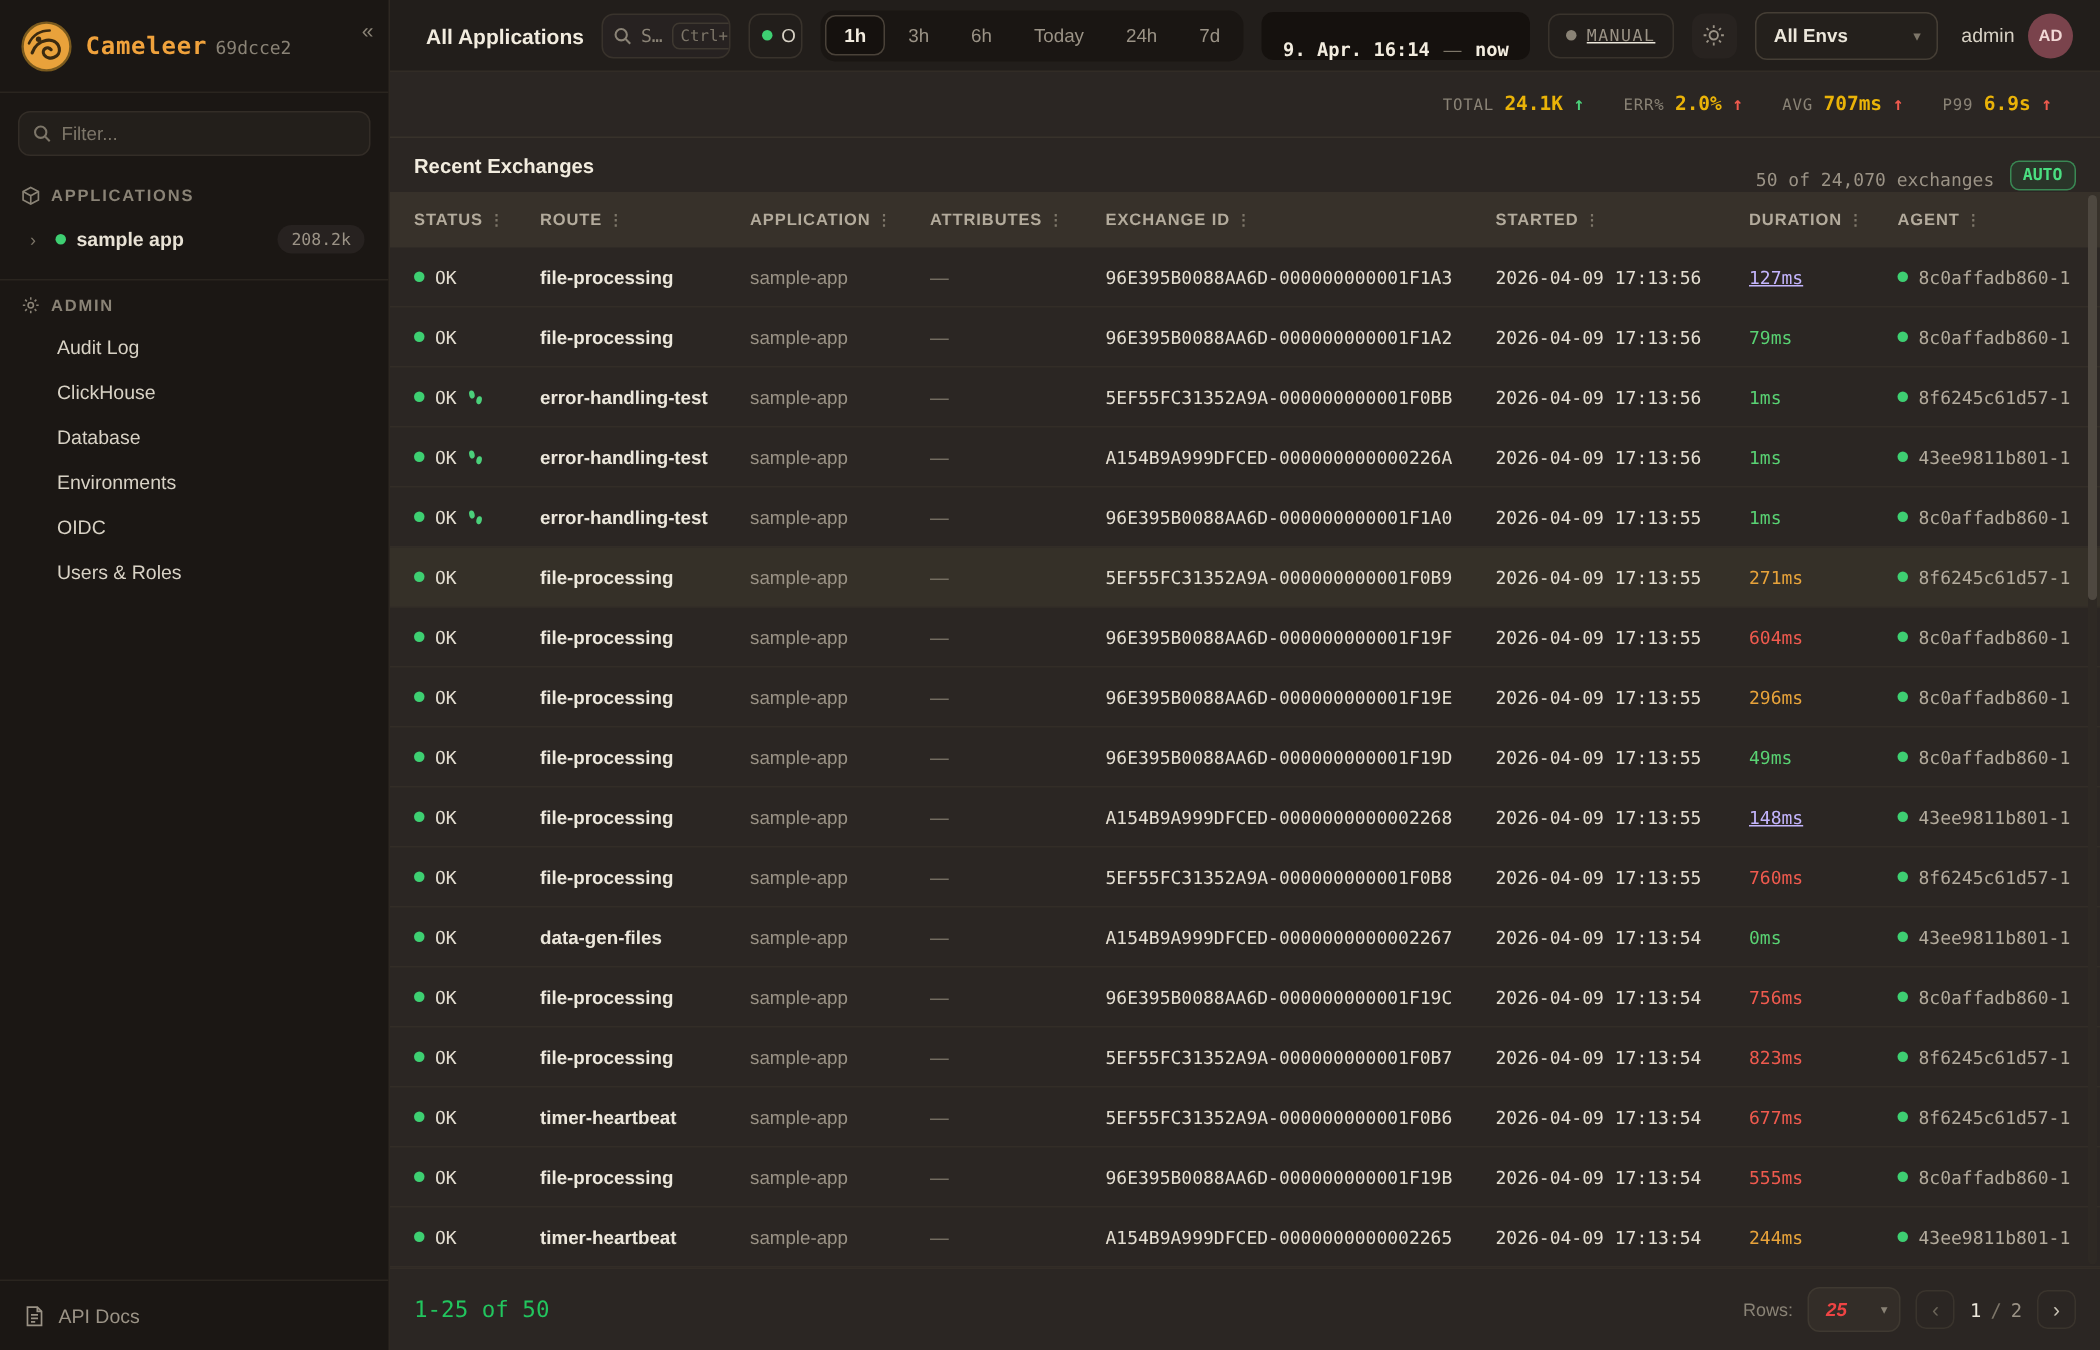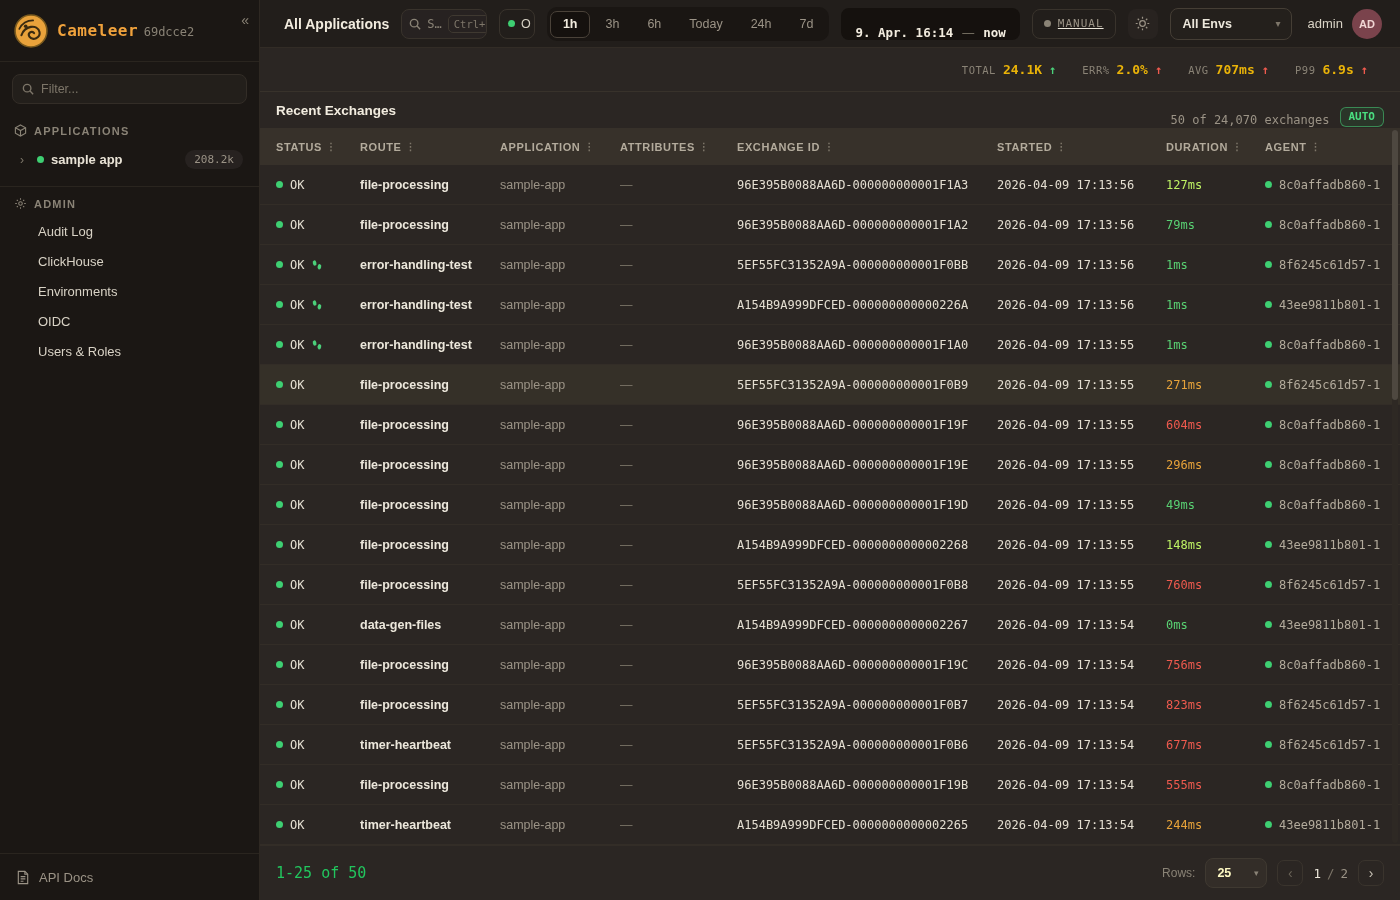--- a/index.html
+++ b/index.html
@@ -42,21 +42,21 @@
   
   .main { flex:1; display:flex; flex-direction:column; min-width:0; }
 
   
   .topbar { height:48px; background:#221e1b; border-bottom:1px solid #322c26; display:flex; align-items:center; padding:0 18px 0 24px; gap:12px; flex-shrink:0; }
   .scope-label { font-size:14px; font-weight:bold; color:#f2ecdf; white-space:nowrap; }
   .searchbox { width:118px; height:30px; background:#272221; border:1px solid #39332c; border-radius:8px; display:flex; align-items:center; padding:0 7px; gap:6px; color:#8a8376; overflow:hidden; cursor:text; }
   .searchbox .ph { font-family:"DejaVu Sans Mono", monospace; font-size:12px; color:#8a8376; white-space:nowrap; }
   .kbd { font-family:"DejaVu Sans Mono", monospace; font-size:10.5px; color:#7d7669; border:1px solid #3f3931; border-radius:5px; padding:2px 5px; white-space:nowrap; }
   .live-btn { height:30px; min-width:36px; border:1px solid #39332c; border-radius:8px; display:flex; align-items:center; gap:6px; padding:0 8px; cursor:pointer; color:#d8d2c5; font-size:12.5px; overflow:hidden; }
-  .time-group { background:#1a1613; border-radius:10px; padding:3px; display:flex; align-items:flex-end; gap:2px; height:34px; }
+  .time-group { background:#1a1613; border-radius:10px; padding:3px; display:flex; align-items:center; gap:2px; height:34px; }
   .time-btn { border:1px solid transparent; background:transparent; color:#9b9386; font-size:12.5px; padding:0 12px; height:27px; border-radius:7px; cursor:pointer; font-family:"Liberation Sans", sans-serif; }
   .time-btn.active { background:#15110e; border-color:#4a4239; color:#f2ecdf; font-weight:bold; }
   .date-pill { background:#15110e; border-radius:8px; height:32px; display:flex; align-items:flex-end; gap:9px; padding:0 14px; white-space:nowrap; cursor:pointer; }
   .date-pill .d { font-family:"DejaVu Sans Mono", monospace; font-size:12.5px; font-weight:bold; color:#f2ecdf; }
   .date-pill .sep { color:#7d7669; font-size:12px; }
   .manual-btn { height:30px; border:1px solid #39332c; border-radius:8px; display:flex; align-items:center; gap:7px; padding:0 11px; cursor:pointer;text-decoration:underline; }
   .manual-btn .lbl { font-family:"DejaVu Sans Mono", monospace; font-size:11px; letter-spacing:1px; color:#9b9386; }
   .theme-btn { width:30px; height:30px; background:#282320; border-radius:8px; display:flex; align-items:center; justify-content:center; color:#9b9386; cursor:pointer; flex-shrink:0; }
   .env-select { height:32px; min-width:122px; background:#24201c; border:1px solid #453e35; border-radius:8px; display:flex; align-items:center; justify-content:space-between; padding:0 10px 0 12px; cursor:pointer; }
   .env-select .val { font-size:12.5px; font-weight:bold; color:#ece7db; }
@@ -95,35 +95,35 @@
   .w0 { width:84px; } .w1 { width:140px; } .w2 { width:120px; } .w3 { width:117px; }
   .w4 { width:260px; } .w5 { width:169px; } .w6 { width:99px; } .w7 { width:151px; }
   .status-text { font-family:"DejaVu Sans Mono", monospace; font-size:12px; color:#e4ded1; }
   .footprints { color:#4bd07a; display:none; }
   .trow.traced .footprints { display:inline-block; }
   .c-route { font-size:12.5px; font-weight:600; color:#ece7db; }
   .c-app { font-size:12.5px; color:#9b9386; }
   .c-attr { font-size:12.5px; color:#7d7669; }
   .c-exch, .c-start { font-size:12px; color:#e4ded1; }
   .c-dur { font-size:12px; }
-  .dur-default { color:#bef264; }
+  .dur-default { color:#c4b5fd;text-decoration:underline; }
   .dur-ok { color:#59d273; }
   .dur-warn { color:#e8a33a; }
   .dur-crit { color:#ef5a4e; }
   .agent-id { font-size:12px; color:#b3ab9c; }
   .scrollbar { position:absolute; top:2px; right:2px; width:6px; height:713px; background:#2e2924; border-radius:3px; }
   .scroll-thumb { position:absolute; top:0; left:0; width:6px; height:270px; background:#4e4840; border-radius:3px; cursor:grab; }
 
   
   .pager { flex:1; display:flex; align-items:center; padding:0 16px; border-top:1px solid #332d27; }
   .range-text { font-family:"DejaVu Sans Mono", monospace; font-size:15px; color:#22c55e; }
   .pager-right { margin-left:auto; display:flex; align-items:center; gap:10px; }
   .rows-label { font-size:12px; color:#8a8376; }
   .rows-select { height:30px; width:62px; background:#332d28; border:1px solid #3f3931; border-radius:8px; display:flex; align-items:center; justify-content:space-between; padding:0 8px 0 11px; cursor:pointer; }
-  .rows-select .val { font-size:12.5px; font-weight:bold; color:#fef9c3; }
+  .rows-select .val { font-size:12.5px; font-weight:bold; color:#ef4444;font-style:italic; }
   .rows-select .chev { font-size:9px; color:#8a8376; }
   .page-btn { width:26px; height:26px; border:1px solid #3a342d; border-radius:7px; display:flex; align-items:center; justify-content:center; font-size:14px; cursor:pointer; background:transparent; }
   .page-btn.prev { color:#6a6458; }
   .page-btn.next { color:#c9c3b6; }
   .page-nums { font-family:"DejaVu Sans Mono", monospace; font-size:12.5px; display:flex; gap:6px; }
   .pg-cur { color:#ece7db; } .pg-sep { color:#7d7669; } .pg-tot { color:#9b9386; }
 
   svg { flex-shrink:0; }
 </style>
 </head>
@@ -173,20 +173,21 @@
   <div class="section-label">
     <svg width="13" height="13" viewBox="0 0 16 16" fill="none" stroke="currentColor" stroke-width="1.3">
         <circle cx="8" cy="8" r="2.2"></circle>
         <path d="M8 1.5 v2 M8 12.5 v2 M1.5 8 h2 M12.5 8 h2 M3.4 3.4 l1.4 1.4 M11.2 11.2 l1.4 1.4 M12.6 3.4 l-1.4 1.4 M4.8 11.2 l-1.4 1.4"></path>
       </svg>
     <span>ADMIN</span>
   </div>
   <nav id="admin-list">
       <div class="admin-item">Audit Log</div>
       <div class="admin-item">ClickHouse</div>
+      <div class="admin-item">Database</div>
       <div class="admin-item">Environments</div>
       <div class="admin-item">OIDC</div>
       <div class="admin-item">Users &amp; Roles</div>
     </nav>
 
   <div class="side-spacer"></div>
 
   <div class="side-footer">
     <svg width="14" height="15" viewBox="0 0 14 16" fill="none" stroke="currentColor" stroke-width="1.2">
         <path d="M2 1.5 h7 l3 3 v10 H2 Z"></path>

